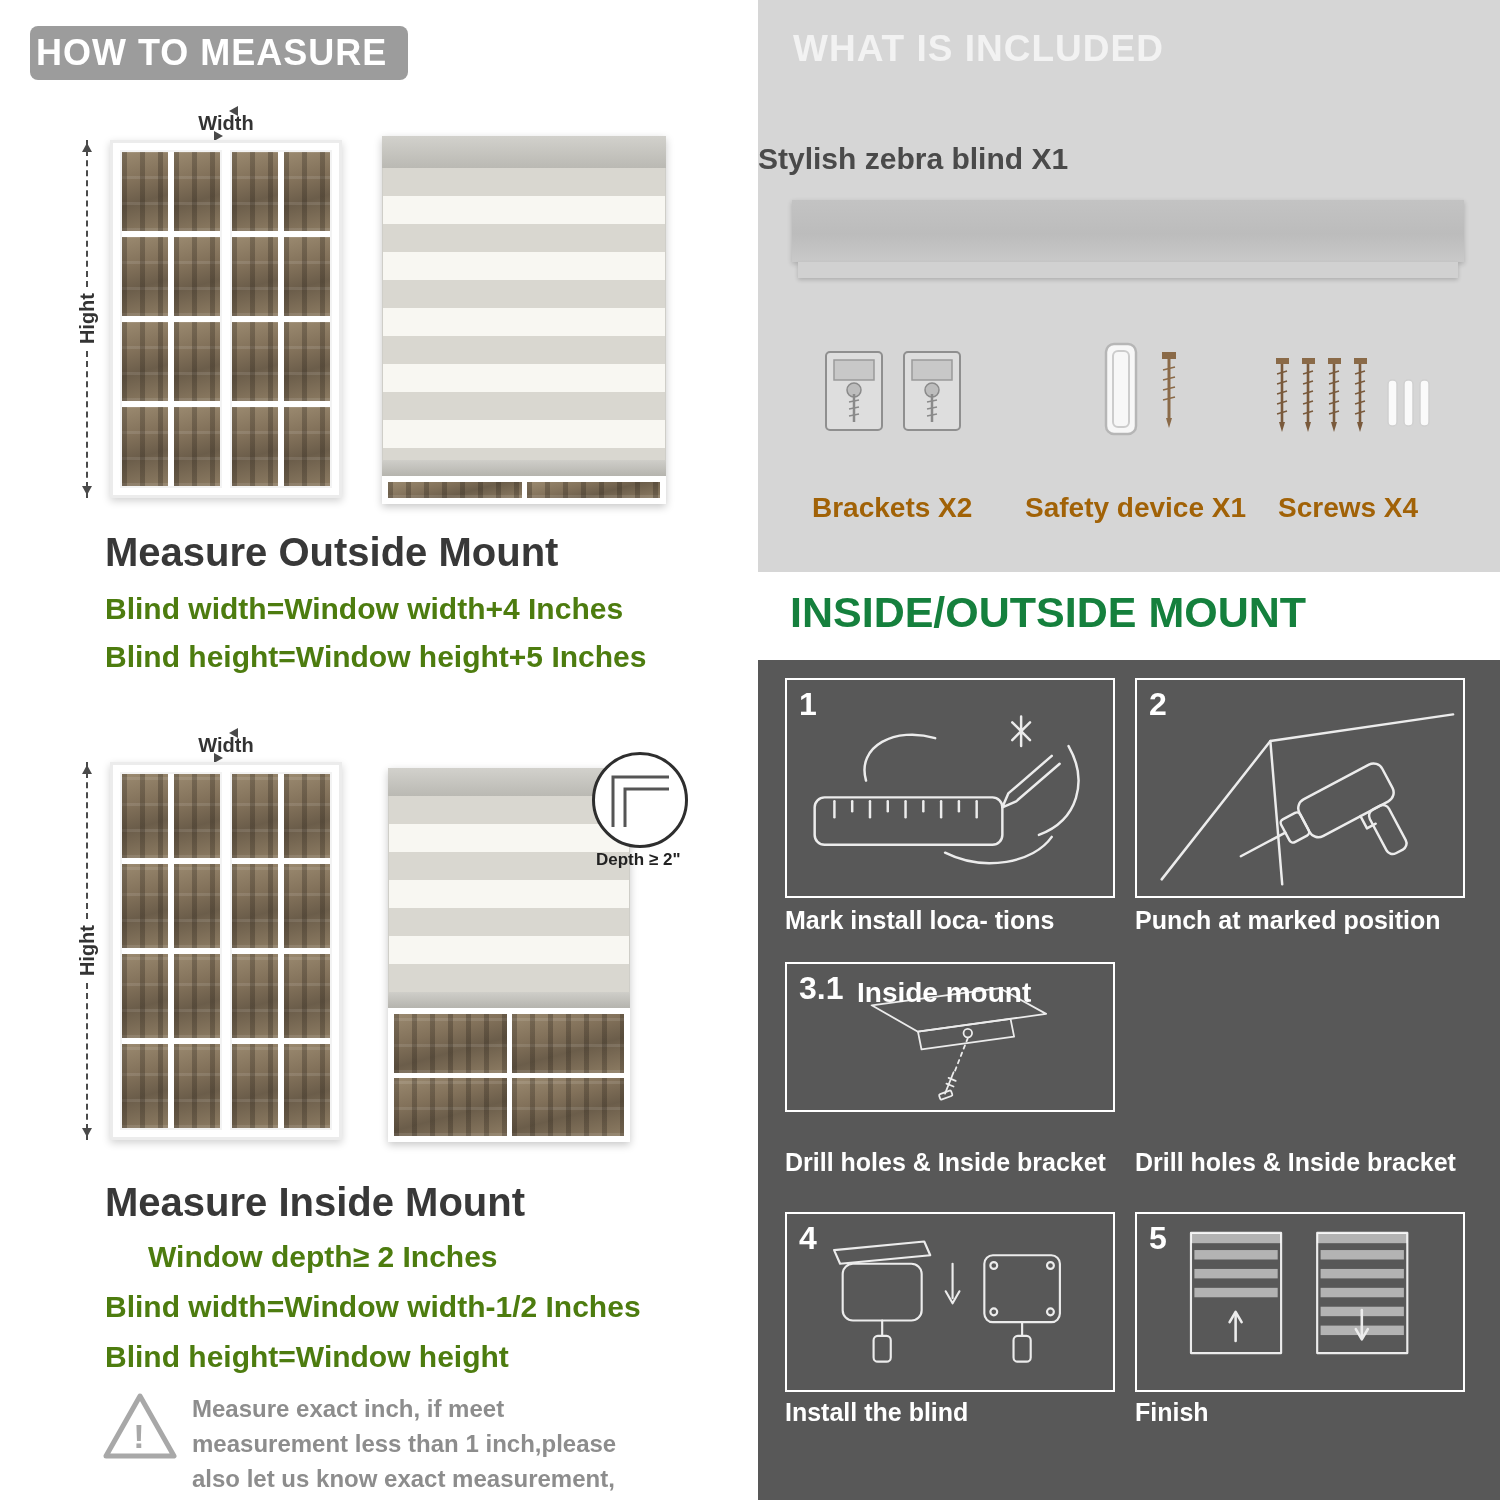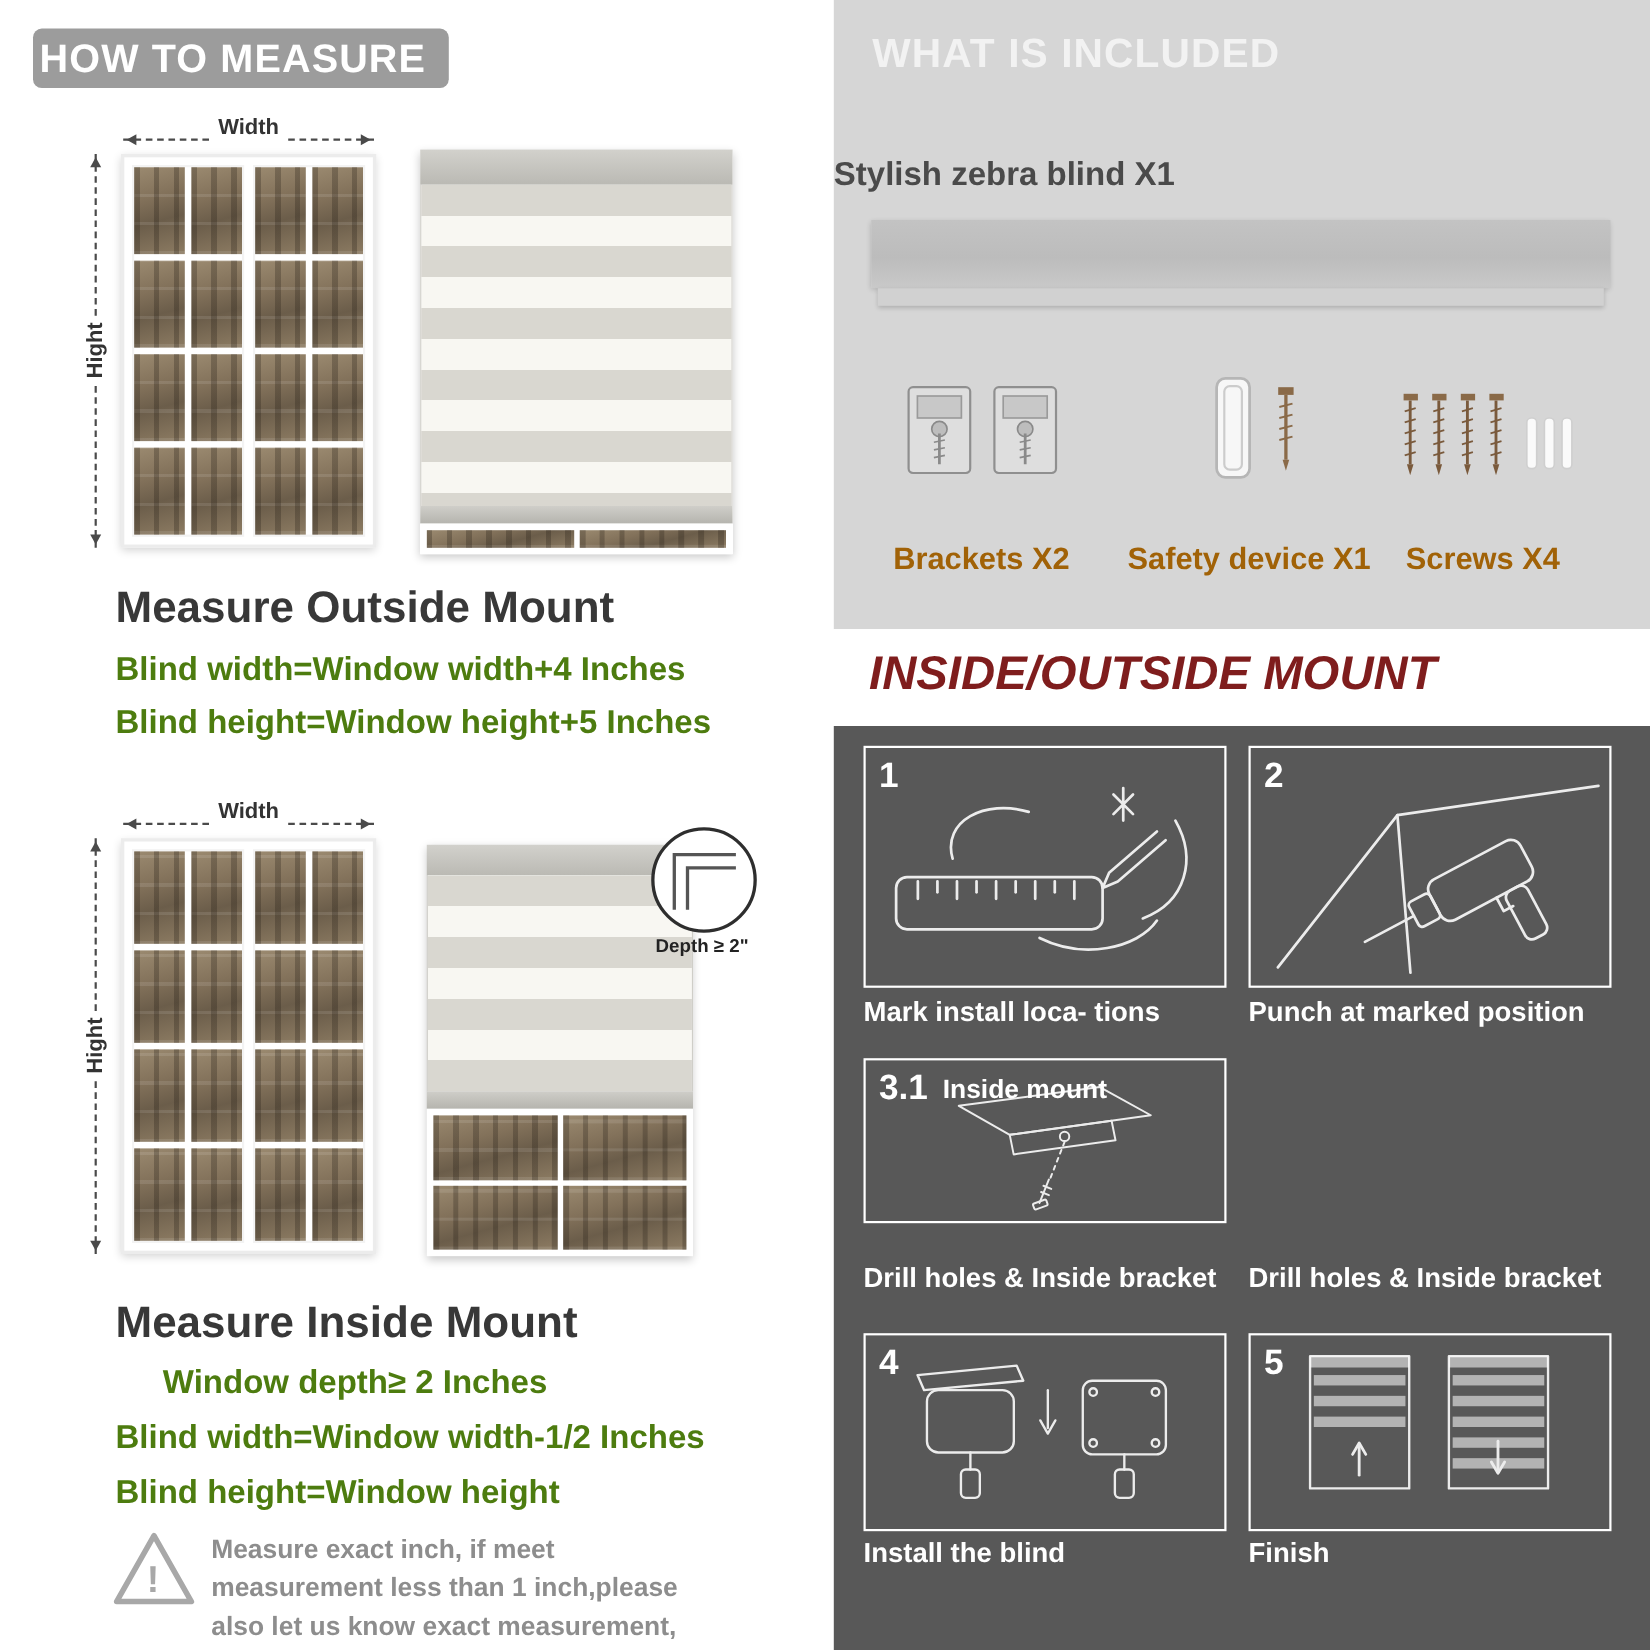--- a/index.html
+++ b/index.html
@@ -9,21 +9,21 @@
 
   
   .badge{position:absolute;left:30px;top:26px;width:378px;height:54px;border-radius:8px;
     background:#9c9c9c;color:#fff;font-size:36px;font-weight:bold;letter-spacing:1px;
     display:flex;align-items:center;padding-left:6px;box-sizing:border-box;}
 
   .t-title{position:absolute;font-size:40px;font-weight:bold;color:#383838;}
   .t-gray{position:absolute;font-size:30px;font-weight:bold;color:#4d7c0f;}
 
   
-  .harrow{position:absolute;display:flex;align-items:flex-end;height:18px;}
+  .harrow{position:absolute;display:flex;align-items:center;height:18px;flex-direction:column;}
   .hline{flex:1;height:0;border-top:2px dashed #4a4a4a;position:relative;}
   .hline.l::before{content:"";position:absolute;left:-2px;top:-6px;
     border:5px solid transparent;border-right:9px solid #4a4a4a;}
   .hline.r::after{content:"";position:absolute;right:-2px;top:-6px;
     border:5px solid transparent;border-left:9px solid #4a4a4a;}
   .hlabel{padding:0 8px;font-size:20px;font-weight:bold;color:#333;}
 
   .varrow{position:absolute;display:flex;flex-direction:column;align-items:center;width:22px;}
   .vline{flex:1;width:0;border-left:2px dashed #4a4a4a;position:relative;}
   .vline.t::before{content:"";position:absolute;top:-2px;left:-6px;
@@ -70,26 +70,26 @@
   .blind-label{position:absolute;left:758px;top:142px;width:868px;text-align:left;
     font-size:30px;font-weight:bold;color:#4a4a4a;}
   .headrail{position:absolute;left:792px;top:200px;width:672px;height:62px;
     background:linear-gradient(180deg,#c3c3c3 0%,#bcbcbc 55%,#c9c9c9 100%);
     box-shadow:0 2px 5px rgba(0,0,0,.2);}
   .headrail-lip{position:absolute;left:798px;top:262px;width:660px;height:16px;
     background:#d1d1d1;box-shadow:0 2px 4px rgba(0,0,0,.18);}
   .item-label{position:absolute;top:492px;font-size:28px;font-weight:bold;color:#a16207;}
 
   .mount-strip{position:absolute;left:758px;top:572px;width:742px;height:88px;background:#ffffff;}
-  .mount-header{position:absolute;left:790px;top:588px;font-size:43px;font-weight:bold;color:#7f1d1d;font-style:italic;}
+  .mount-header{position:absolute;left:790px;top:588px;font-size:43px;font-weight:bold;color:#15803d;}
   .mount-bg{position:absolute;left:758px;top:660px;width:742px;height:840px;background:#585858;}
 
   .step{position:absolute;border:2px solid #ffffff;box-sizing:border-box;}
   .step-num{position:absolute;top:6px;left:12px;font-size:32px;font-weight:bold;color:#fff;}
-  .step-tag{position:absolute;top:13px;left:70px;font-size:24px;font-weight:bold;color:#fff;}
+  .step-tag{position:absolute;top:13px;left:70px;font-size:28px;font-weight:bold;color:#fff;}
   .step-caption{position:absolute;font-size:25px;font-weight:bold;color:#ffffff;}
   .lineart{width:100%;height:100%;display:block;}
 </style>
 </head>
 <body>
 
 <div class="canvas">
 
   <div class="badge">HOW TO MEASURE</div>
 

